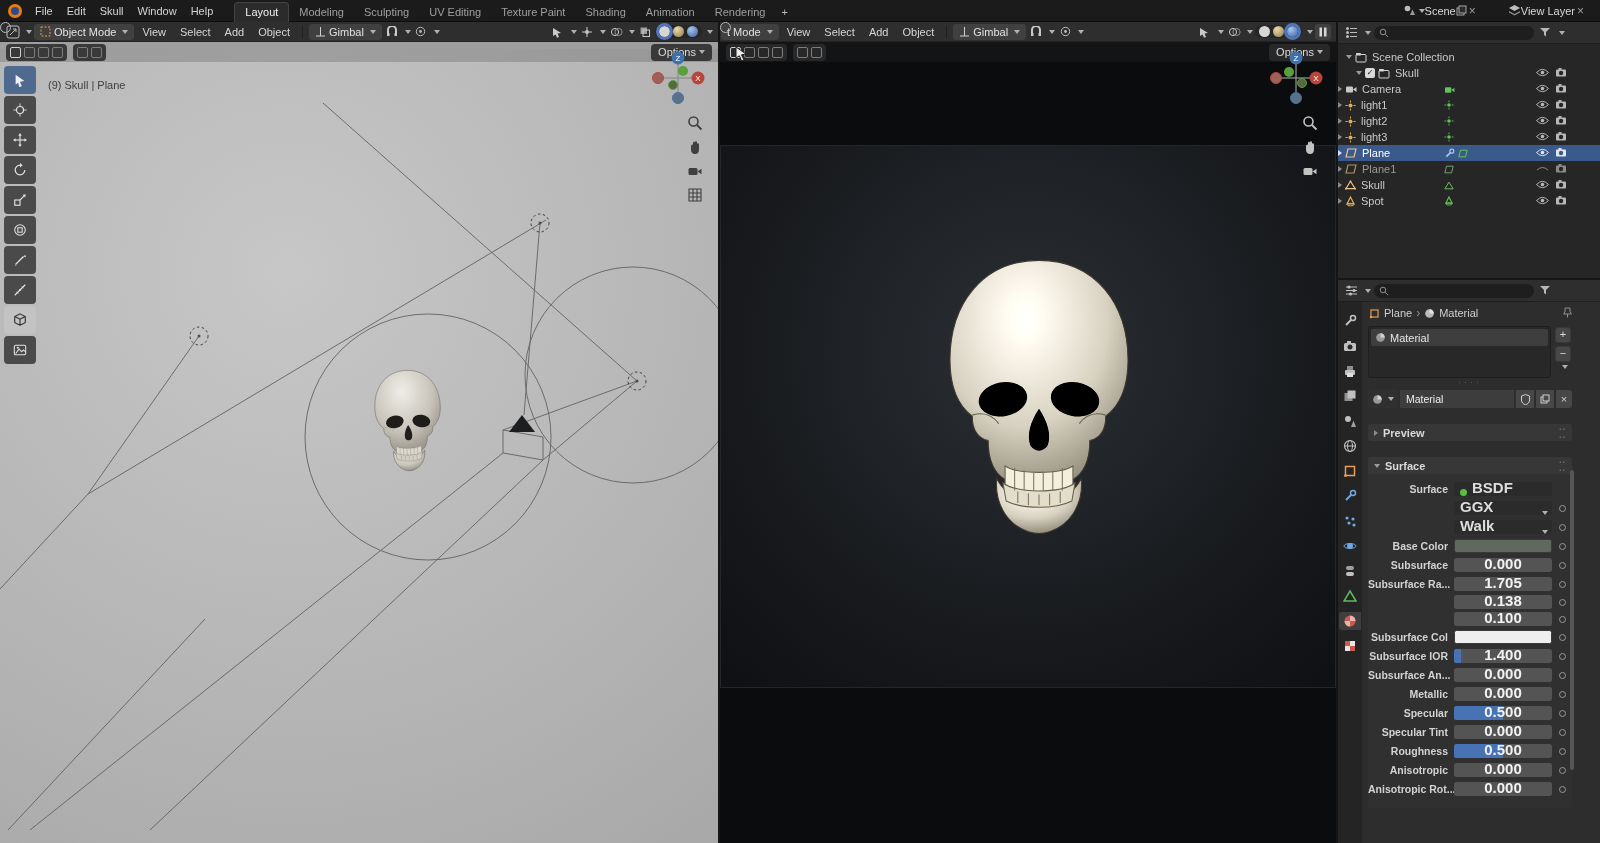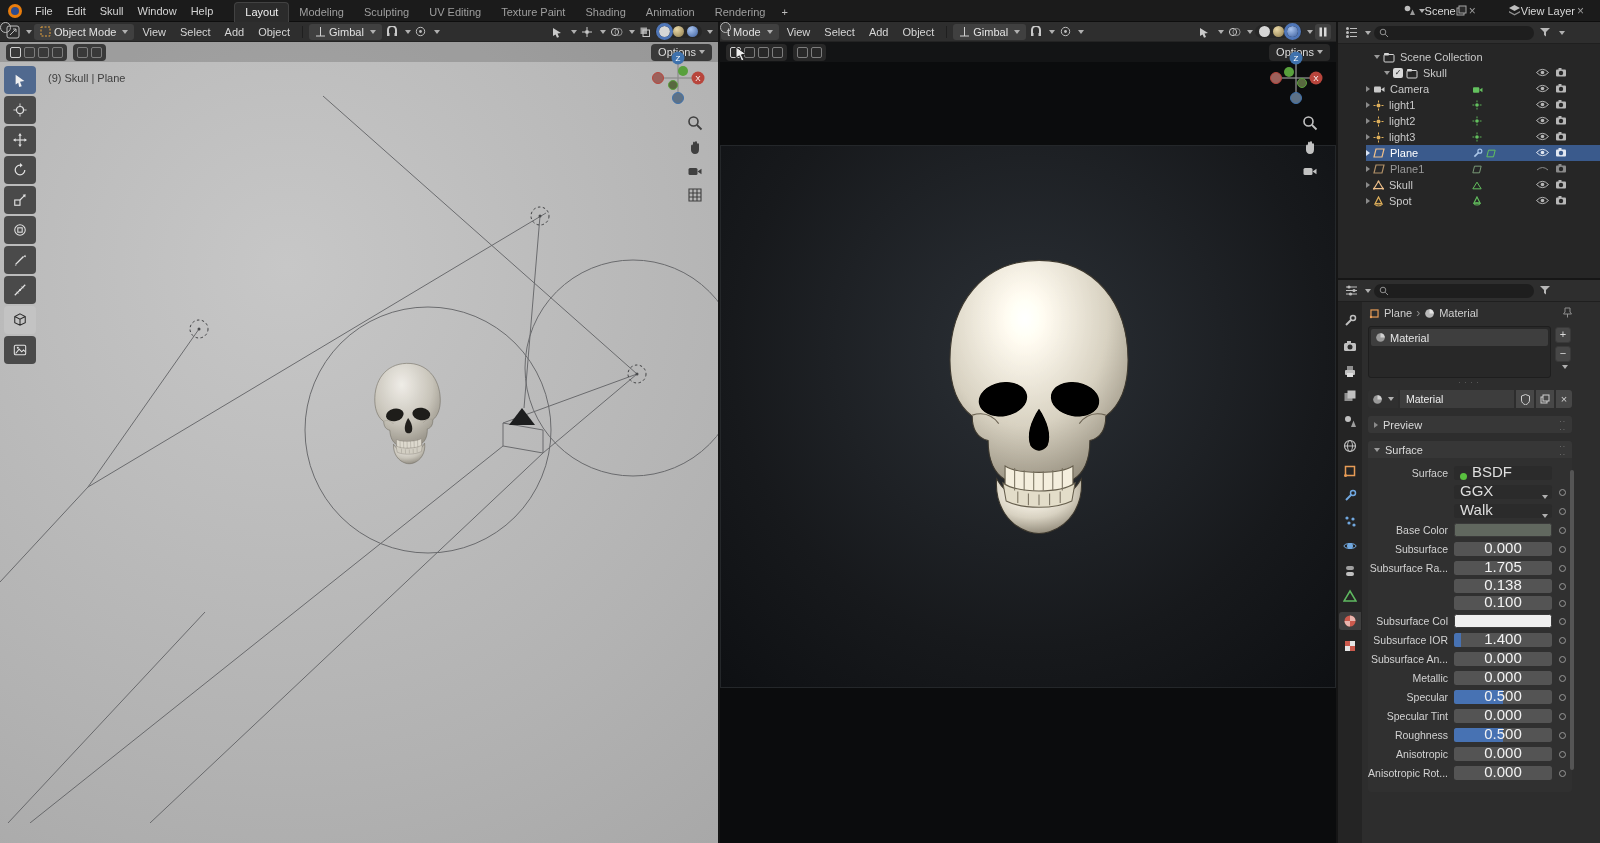--- a/index.html
+++ b/index.html
@@ -38,42 +38,42 @@
   .ball.solid{background:#d6d6d6;}
   .ball.mat{background:radial-gradient(circle at 35% 30%,#ead9a8,#8d7a4a);}
   .ball.rend{background:radial-gradient(circle at 35% 30%,#a9c4ef,#3c5f9e);}
   .ball.on{outline:3px solid #4f76b8;outline-offset:0;}
   .vp-toolbar{position:absolute;top:20px;left:0;right:0;height:20px;display:flex;align-items:center;justify-content:space-between;padding:0 6px;background:rgba(48,48,48,0.22);z-index:5;}
   .pill{display:flex;align-items:center;gap:3px;background:#2b2b2bE0;border-radius:4px;padding:2px 4px;height:17px;}
   .pgrid{width:11px;height:11px;border:1.2px solid #cfcfcf;border-radius:2px;position:relative;}
   .pgrid.dim{border-color:#7d7d7d;}
   .opt-pill{display:flex;align-items:center;background:#2b2b2bE0;border-radius:4px;padding:2px 7px;height:17px;color:#dcdcdc;}
   .vp-canvas{position:absolute;top:20px;left:0;right:0;bottom:0;}
-  .vp-left .vp-canvas{background:radial-gradient(circle at 40% 28%,#c7c7c7,#b2b2b2 70%,#a8a8a8);}
+  .vp-left .vp-canvas{background:radial-gradient(circle at 40% 28%,#c7c7c7,#b2b2b2 70%,#a8a8a8);margin-top:7px;}
   .wire{position:absolute;left:0;top:0;}
   .overlay-label{position:absolute;left:48px;top:30px;color:#3e3e3e;font-size:11px;}
   .skull-left{position:absolute;left:369px;top:319px;width:78px;transform:rotate(-2deg);filter:brightness(1.05) contrast(0.9) saturate(0.85);}
   .tool-shelf{position:absolute;left:4px;top:44px;display:flex;flex-direction:column;gap:2px;z-index:6;}
   .tool{width:32px;height:28px;background:#3f3f3fE8;border-radius:4px;display:flex;align-items:center;justify-content:center;}
   .tool.active{background:#50698f;}
   .tool.lit{background:#c3c3c3;}
   .nav-gizmo{position:absolute;top:28px;right:12px;z-index:6;}
   .nav-icons{position:absolute;top:92px;display:flex;flex-direction:column;gap:6px;z-index:6;align-items:center;}
   .vp-left .nav-icons{right:14px;color:#3f3f3f;}
   .vp-right .nav-icons{right:17px;color:#c2c2c2;}
   .nav-btn{width:18px;height:18px;display:flex;align-items:center;justify-content:center;}
   .cam-view{position:absolute;left:0;right:0;top:103px;height:543px;background:radial-gradient(circle at 50% 38%,#2b3036,#17191c 65%,#0e1013);border:1px solid #24272a;}
   .skull-right{position:absolute;left:212px;top:108px;width:212px;filter:brightness(1.0) contrast(1.25);}
   .cursor-arrow{position:absolute;left:15px;top:24px;z-index:8;}
   
   .sidebar{width:264px;display:flex;flex-direction:column;border-left:2px solid #151515;}
   .outliner{height:258px;background:#262626;border-bottom:2px solid #161616;position:relative;}
   .panel-head{height:22px;background:#2e2e2e;border-bottom:1px solid #1f1f1f;display:flex;align-items:center;gap:3px;padding:0 5px;}
   .srch{flex:1;max-width:160px;height:14px;background:#1e1e1e;border-radius:8px;display:flex;align-items:center;padding:0 5px;gap:3px;}
-  .ol-rows{padding-top:5px;margin-left:28px;}
+  .ol-rows{padding-top:5px;}
   .ol-row{height:16px;display:flex;align-items:center;gap:3px;position:relative;color:#c9c9c9;}
   .ol-row.ind0{padding-left:8px;}
   .ol-row.ind1{padding-left:18px;}
   .ol-row.ind2{}
   .ol-row.sel{background:#3a5a8c;color:#ffffff;}
   .oname{padding-left:2px;}
   .odata{position:absolute;left:106px;display:flex;gap:3px;align-items:center;}
   .orow-right{position:absolute;right:33px;display:flex;gap:6px;align-items:center;}
   .cbx{width:10px;height:10px;background:#d9d9d9;border-radius:2px;color:#222;font-size:8px;line-height:10px;text-align:center;}
   
@@ -89,21 +89,21 @@
   .slot-list{flex:1;background:#282828;border:1px solid #1e1e1e;border-radius:3px;height:52px;padding:2px;}
   .slot-row{height:17px;background:#3e3e3e;border-radius:2px;display:flex;align-items:center;gap:4px;padding:0 4px;color:#e6e6e6;}
   .slot-side{width:18px;display:flex;flex-direction:column;gap:3px;align-items:center;padding-top:1px;}
   .sbtn{width:16px;height:16px;background:#474747;border:1px solid #393939;border-radius:3px;color:#dcdcdc;font-size:11px;line-height:13px;text-align:center;}
   .grip{text-align:center;color:#5d5d5d;font-size:9px;letter-spacing:3px;height:9px;line-height:8px;}
   .datablock{display:flex;gap:2px;padding:0 4px;height:18px;margin-top:3px;align-items:stretch;}
   .db-browse{width:30px;background:#303030;border-radius:3px 0 0 3px;display:flex;align-items:center;justify-content:center;gap:2px;}
   .db-name{flex:1;background:#3d3d3d;color:#eeeeee;display:flex;align-items:center;padding:0 6px;font-size:10.5px;}
   .db-btn{width:18px;background:#474747;display:flex;align-items:center;justify-content:center;color:#d6d6d6;}
   .db-x{width:16px;background:#474747;border-radius:0 3px 3px 0;display:flex;align-items:center;justify-content:center;color:#cfcfcf;}
-  .panel{margin:8px 4px 0;}
+  .panel{margin:16px 4px 0;font-weight:bold;}
   .panel-h{height:17px;background:#373737;border-radius:3px;display:flex;align-items:center;gap:5px;padding:0 6px;color:#dadada;}
   .panel-h.open{border-radius:3px 3px 0 0;}
   .dots{margin-left:auto;color:#6f6f6f;font-size:9px;letter-spacing:1px;line-height:8px;}
   .panel-b{background:#303030;border-radius:0 0 3px 3px;padding:5px 4px 9px 0;}
   .prow{display:flex;align-items:center;height:18px;position:relative;margin:1px 0;}
   .plab{width:86px;text-align:right;padding-right:6px;font-size:10.5px;color:#d2d2d2;white-space:nowrap;overflow:hidden;flex:none;}
   .pfield{width:98px;height:14px;background:#545454;border-radius:2.5px;position:relative;overflow:hidden;display:flex;align-items:flex-end;justify-content:center;font-size:15px;color:#f2f2f2;flex:none;}
   .pfield .fill{position:absolute;left:0;top:0;bottom:0;background:#4772b3;}
   .pfield span{position:relative;z-index:1;}
   .pfield.dd{background:#2b2b2b;justify-content:flex-start;padding:0 6px;color:#dedede;}

